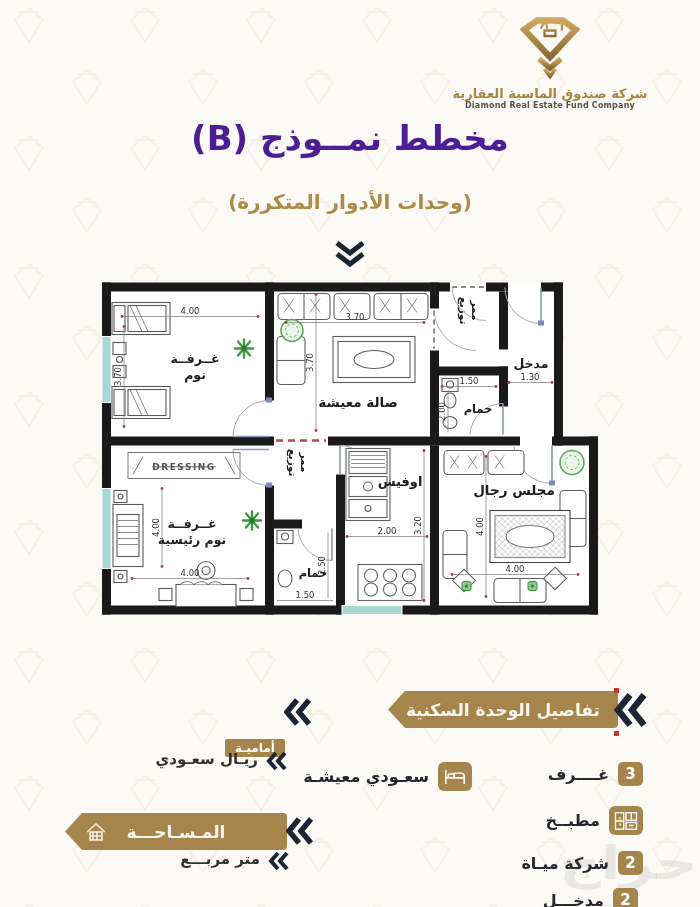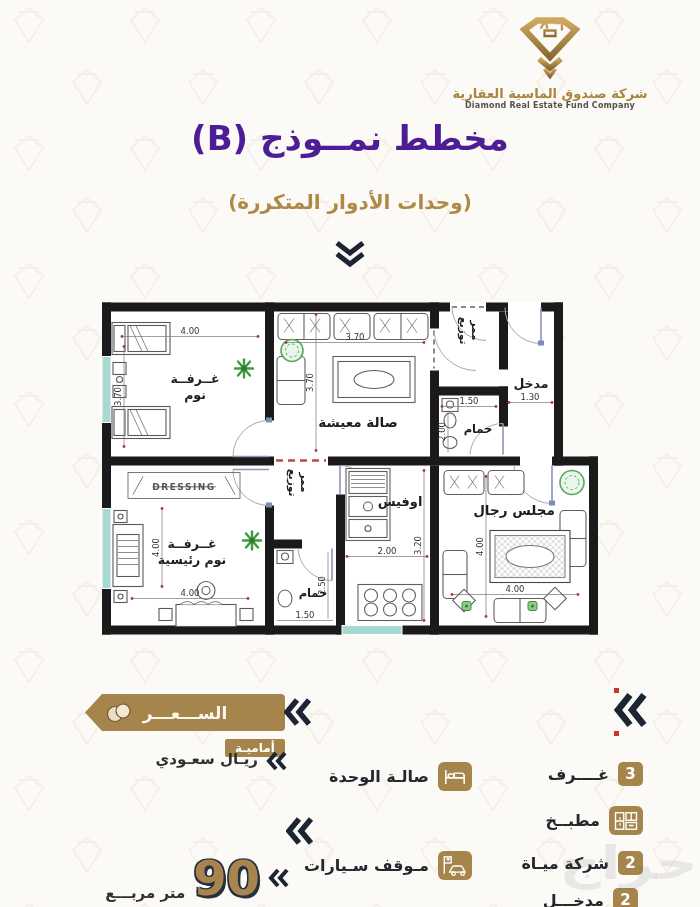--- a/index.html
+++ b/index.html
@@ -10,21 +10,21 @@
   .logo-block{position:absolute;top:14px;right:50px;width:200px;text-align:center;}
   .logo-ar{font-size:13px;font-weight:700;color:#a9853f;margin-top:2px;}
   .logo-en{font-size:8px;font-weight:700;color:#55504a;letter-spacing:.2px;}
   
   .main-title{position:absolute;top:118px;left:0;right:0;text-align:center;
               font-size:34px;font-weight:800;color:#4c1d95;}
   .sub-title{position:absolute;top:190px;left:0;right:0;text-align:center;
              font-size:20px;font-weight:700;color:#ae8a47;}
   .down-arrow{position:absolute;top:240px;left:0;right:0;text-align:center;}
   
-  .plan-wrap{position:absolute;top:296px;left:100px;width:500px;height:350px;}
+  .plan-wrap{position:absolute;top:276px;left:100px;width:500px;height:350px;}
   
   .banner{position:absolute;height:37px;background:#a6854d;color:#fbf7ef;
           display:flex;align-items:center;justify-content:center;font-weight:700;
           font-size:17px;clip-path:polygon(0 50%,17px 0,100% 0,100% 100%,17px 100%);
           border-radius:0 4px 4px 0;}
   .banner .b-icon{position:absolute;left:20px;top:50%;transform:translateY(-50%);}
   .chev{position:absolute;}
   .badge-sm{position:absolute;background:#a6854d;color:#fff;font-size:12px;font-weight:700;
             padding:2px 10px;border-radius:2px;}
   .num-row{position:absolute;display:flex;align-items:center;gap:8px;}
@@ -358,56 +358,59 @@
       <text x="300" y="207" font-size="13">اوفيس</text>
       <text x="213" y="298" font-size="11.5">حمام</text>
       <text x="92" y="249" font-size="12.5">غــرفــة</text>
       <text x="92" y="265" font-size="12.5">نوم رئيسية</text>
       <text x="414" y="216" font-size="13.5">مجلس رجال</text>
       <text x="84" y="191" font-size="9" fill="#555" letter-spacing="1.5" style="text-decoration:line-through">DRESSING</text>
     </g>
   </svg>
   </div>
 
-  <div class="banner" style="left:85px;top:694px;width:200px;">
-    <svg class="b-icon" width="28" height="20" viewBox="0 0 28 20">
-      <circle cx="10" cy="11" r="7.5" fill="#e9ddc2" stroke="#6f5a2e" stroke-width="1.2"></circle>
-      <circle cx="18" cy="8" r="7" fill="#f2e9d5" stroke="#6f5a2e" stroke-width="1.2"></circle>
-    </svg>
-    <span>الســـعـــر</span>
-  </div>
   <svg class="chev" style="left:284px;top:697px;" width="28" height="30" viewBox="0 0 28 30" fill="none" stroke="#1d2433" stroke-width="5.5">
     <path d="M13 3 L3 15 L13 27"></path>
       <path d="M25 3 L15 15 L25 27"></path>
   </svg>
 
   <div class="badge-sm" style="left:225px;top:739px;">أماميـة</div>
 
   <div class="num-row" style="left:48px;top:750px;width:240px;justify-content:flex-start;">
     <svg width="22" height="20" viewBox="0 0 22 20" fill="none" stroke="#1d2433" stroke-width="4">
       <path d="M10 2 L3 10 L10 18"></path>
         <path d="M19 2 L12 10 L19 18"></path>
     </svg>
     <span class="cur">ريـال سعـودي</span>
   </div>
 
+  <div class="banner" style="left:65px;top:813px;width:222px;">
+    <svg class="b-icon" width="22" height="22" viewBox="0 0 22 22" fill="none" stroke="#f5efe2" stroke-width="1.6">
+      <path d="M2 11 L11 3 L20 11"></path>
+        <rect x="5" y="11" width="12" height="8"></rect>
+        <path d="M8 11 v8 M12 11 v8 M5 15 h12"></path>
+    </svg>
+    <span>المـسـاحـــة</span>
+  </div>
   <svg class="chev" style="left:286px;top:816px;" width="28" height="30" viewBox="0 0 28 30" fill="none" stroke="#1d2433" stroke-width="5.5">
     <path d="M13 3 L3 15 L13 27"></path>
       <path d="M25 3 L15 15 L25 27"></path>
   </svg>
 
   <div class="num-row" style="left:70px;top:850px;width:220px;justify-content:flex-start;">
     <svg width="22" height="20" viewBox="0 0 22 20" fill="none" stroke="#1d2433" stroke-width="4">
       <path d="M10 2 L3 10 L10 18"></path>
         <path d="M19 2 L12 10 L19 18"></path>
     </svg>
-    <span class="big-num num-90">90</span>
     <span class="cur">متر مربـــع</span>
   </div>
 
+  <div class="banner" style="left:388px;top:691px;width:230px;">
+    <span>تفاصيل الوحدة السكنية</span>
+  </div>
   <svg class="chev" style="left:614px;top:691px;" width="34" height="38" viewBox="0 0 34 38" fill="none" stroke="#1d2433" stroke-width="6.5">
     <path d="M16 4 L4 19 L16 34"></path>
       <path d="M30 4 L18 19 L30 34"></path>
   </svg>
   <div style="position:absolute;left:614px;top:688px;width:5px;height:5px;background:#c0392b;"></div>
   <div style="position:absolute;left:614px;top:731px;width:5px;height:5px;background:#c0392b;"></div>
 
   <div class="d-item" style="right:57px;top:762px;">
     <span class="badge">3</span>
     <span class="d-label">غــــرف</span>
@@ -434,29 +437,17 @@
   </div>
 
   <div class="d-item" style="right:228px;top:762px;">
     <span class="iconbox">
       <svg width="26" height="20" viewBox="0 0 34 26" fill="none" stroke="#ffffff" stroke-width="2">
         <path d="M5 4 V22 M5 14 H29 M29 10 V22"></path>
           <rect x="8" y="9" width="8" height="5" rx="2.5"></rect>
         <path d="M16 14 h13 v-3 q0 -3 -4 -3 h-9 z" stroke-width="1.6"></path>
       </svg>
     </span>
-    <span class="d-label">صالـة الوحدة</span>
-  </div>
-  <div class="d-item" style="right:228px;top:851px;">
-    <span class="iconbox">
-      <svg width="26" height="22" viewBox="0 0 34 28" fill="none" stroke="#ffffff" stroke-width="1.8">
-        <rect x="3" y="2" width="9" height="8"></rect>
-          <path d="M6 4 h3 v2 h-3 M3 10 v14"></path>
-        <path d="M10 22 l3 -6 q1 -2 3 -2 h8 q2 0 3 2 l3 6 z"></path>
-        <circle cx="15" cy="24" r="2.2"></circle>
-          <circle cx="27" cy="24" r="2.2"></circle>
-      </svg>
-    </span>
-    <span class="d-label">مـوقف سـيارات</span>
+    <span class="d-label">سعـودي معيشـة</span>
   </div>
 
   <div class="watermark">حراج</div>
 </div>
 
 </body></html>

